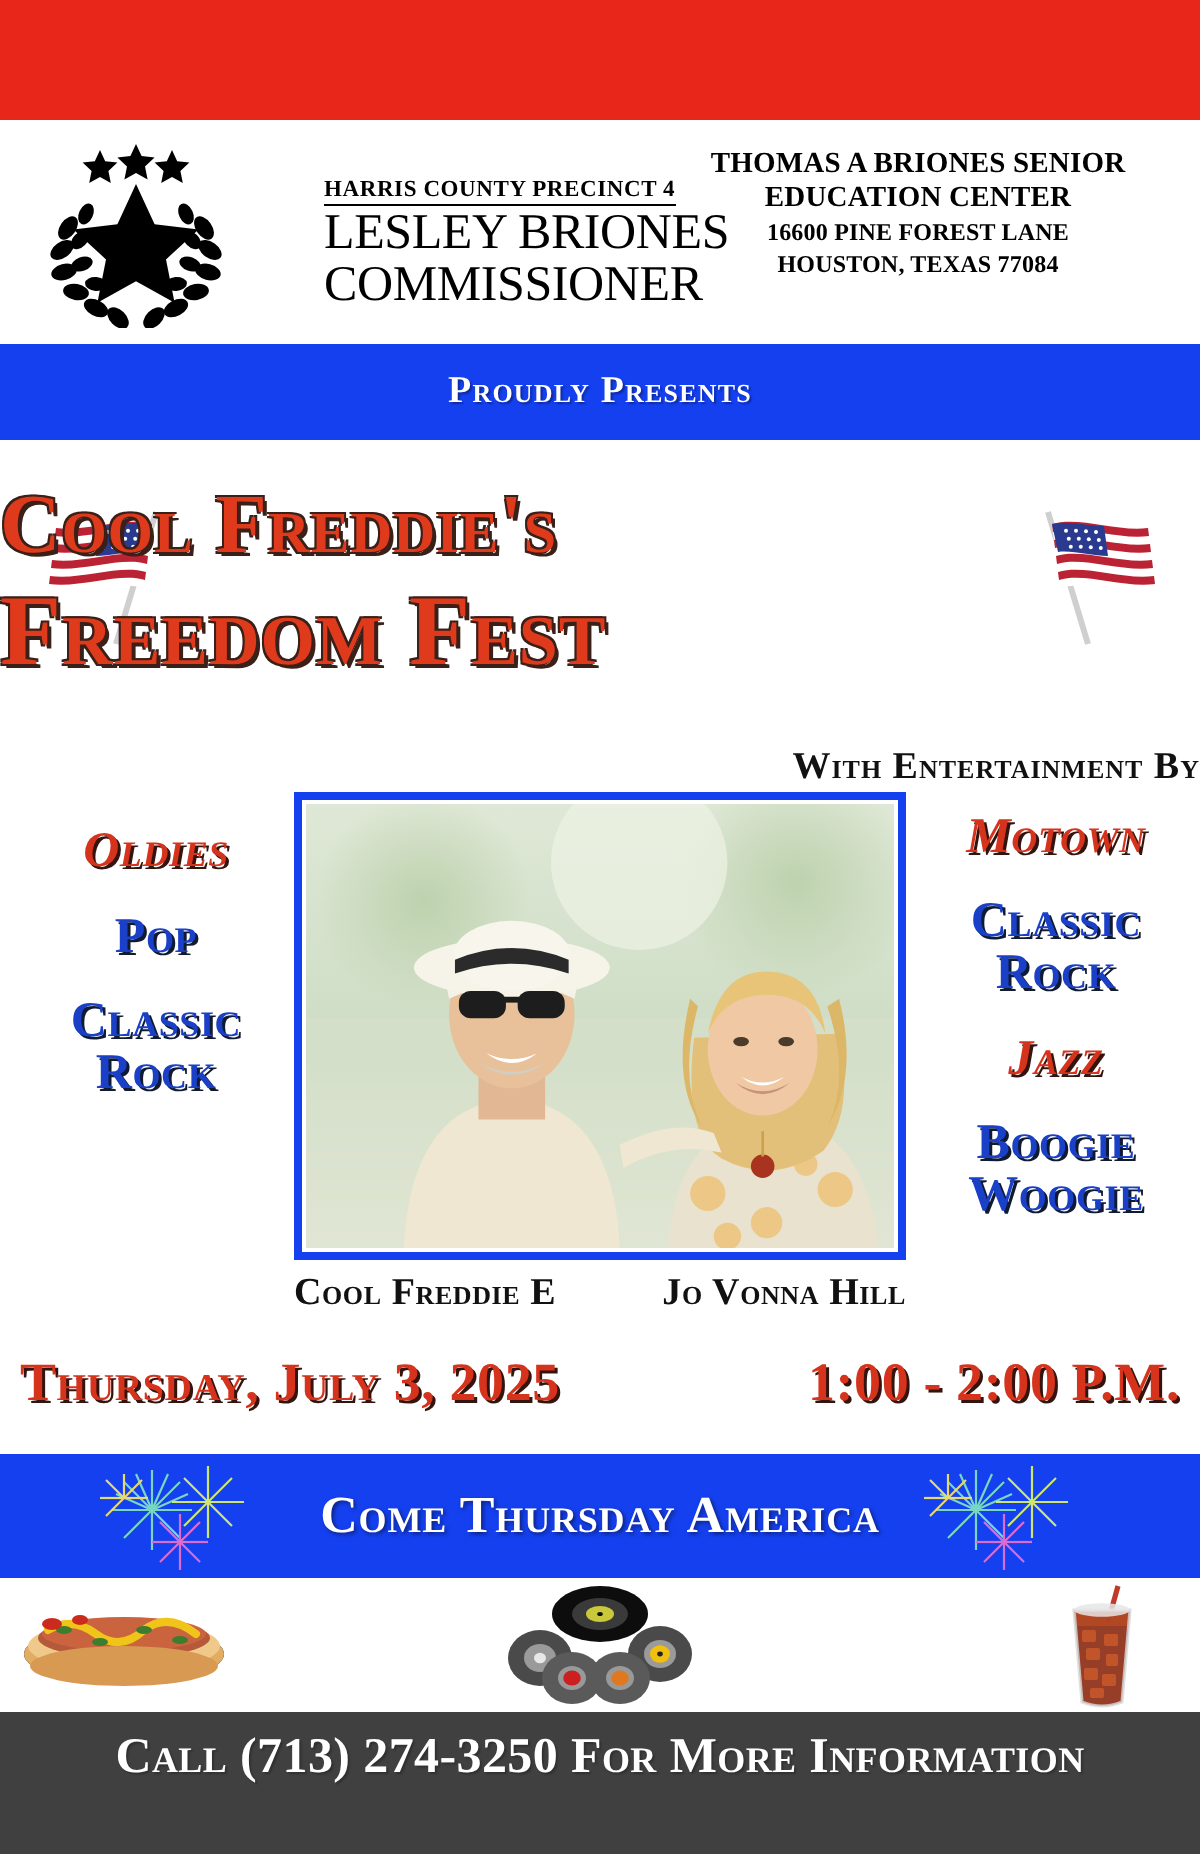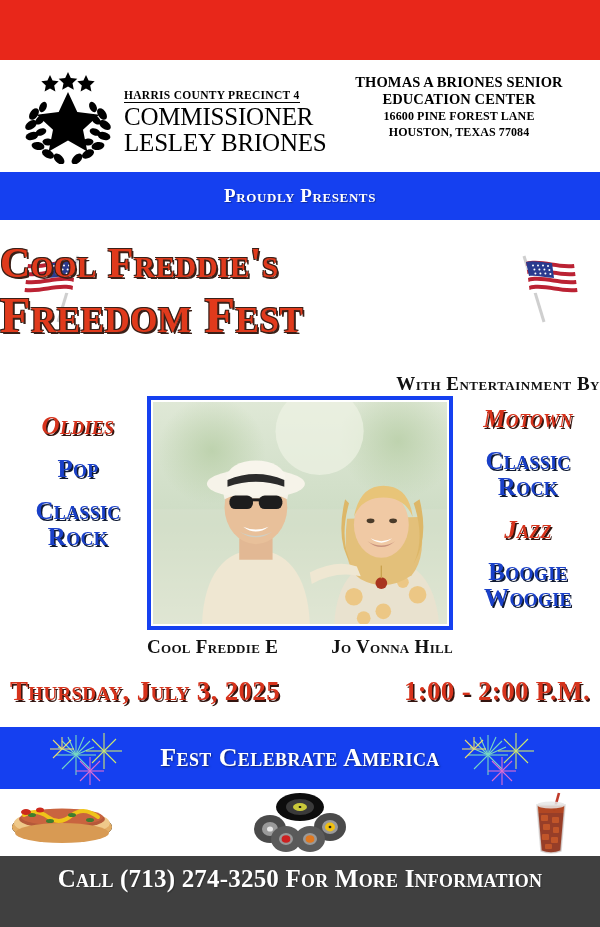--- a/index.html
+++ b/index.html
@@ -21,21 +21,21 @@
   
   .header {
     position:absolute; left:0; top:60px; width:600px; height:112px;
     background:#fff;
   }
   .seal-block {
     position:absolute; left:18px; top:12px;
     display:flex; align-items:center; gap:6px;
   }
   .seal { width:100px; height:92px; flex:0 0 auto; }
-  .seal-text { padding-top:4px; }
+  .seal-text { padding-top:4px;margin-left:38px; }
   .hc-line {
     font-family:"Liberation Serif", serif;
     font-size:11.5px; letter-spacing:.3px; color:#000;
     font-weight:700; white-space:nowrap;
     border-bottom:1.5px solid #000; padding-bottom:1px; display:inline-block;
   }
   .comm-line {
     font-family:"Liberation Serif", serif;
     font-size:25px; line-height:24px; letter-spacing:-.2px;
     color:#000; white-space:nowrap; margin-top:2px;
@@ -194,22 +194,22 @@
             <ellipse cx="25" cy="35" rx="5.5" ry="3.5" transform="rotate(-65 25 35)"></ellipse>
             <ellipse cx="22" cy="48" rx="5.5" ry="3.5" transform="rotate(-45 22 48)"></ellipse>
             <ellipse cx="23" cy="60" rx="5.5" ry="3.5" transform="rotate(-20 23 60)"></ellipse>
             <ellipse cx="30" cy="70" rx="5.5" ry="3.5" transform="rotate(5 30 70)"></ellipse>
           </g>
         </g>
       </svg>
 
       <div class="seal-text">
         <div><span class="hc-line">HARRIS COUNTY PRECINCT 4</span></div>
+        <div class="comm-line">LESLEY BRIONES</div>
         <div class="comm-line">COMMISSIONER</div>
-        <div class="comm-line">LESLEY BRIONES</div>
       </div>
     </div>
 
     <div class="venue">
       <div class="v1">THOMAS A BRIONES SENIOR</div>
       <div class="v1">EDUCATION CENTER</div>
       <div class="v2">16600 PINE FOREST LANE</div>
       <div class="v2">HOUSTON, TEXAS 77084</div>
     </div>
   </div>
@@ -417,21 +417,21 @@
               <line x1="0" y1="0" x2="9" y2="-9"></line>
               <line x1="0" y1="0" x2="12" y2="0"></line>
             <line x1="0" y1="0" x2="-9" y2="9"></line>
               <line x1="0" y1="0" x2="-12" y2="0"></line>
               <line x1="0" y1="0" x2="-9" y2="-9"></line>
           </g>
         </g>
       </g>
     </svg>
 
-    <div class="ctxt">Fest Celebrate America</div>
+    <div class="ctxt">Come Thursday America</div>
 
     <svg class="fw" viewBox="0 0 96 58">
       <g stroke-width="1.1" fill="none" opacity=".95">
         <g stroke="#7de0c0">
           <g transform="translate(30,26)">
             <line x1="0" y1="0" x2="0" y2="-20"></line>
               <line x1="0" y1="0" x2="14" y2="-14"></line>
               <line x1="0" y1="0" x2="20" y2="0"></line>
             <line x1="0" y1="0" x2="14" y2="14"></line>
               <line x1="0" y1="0" x2="0" y2="20"></line>

